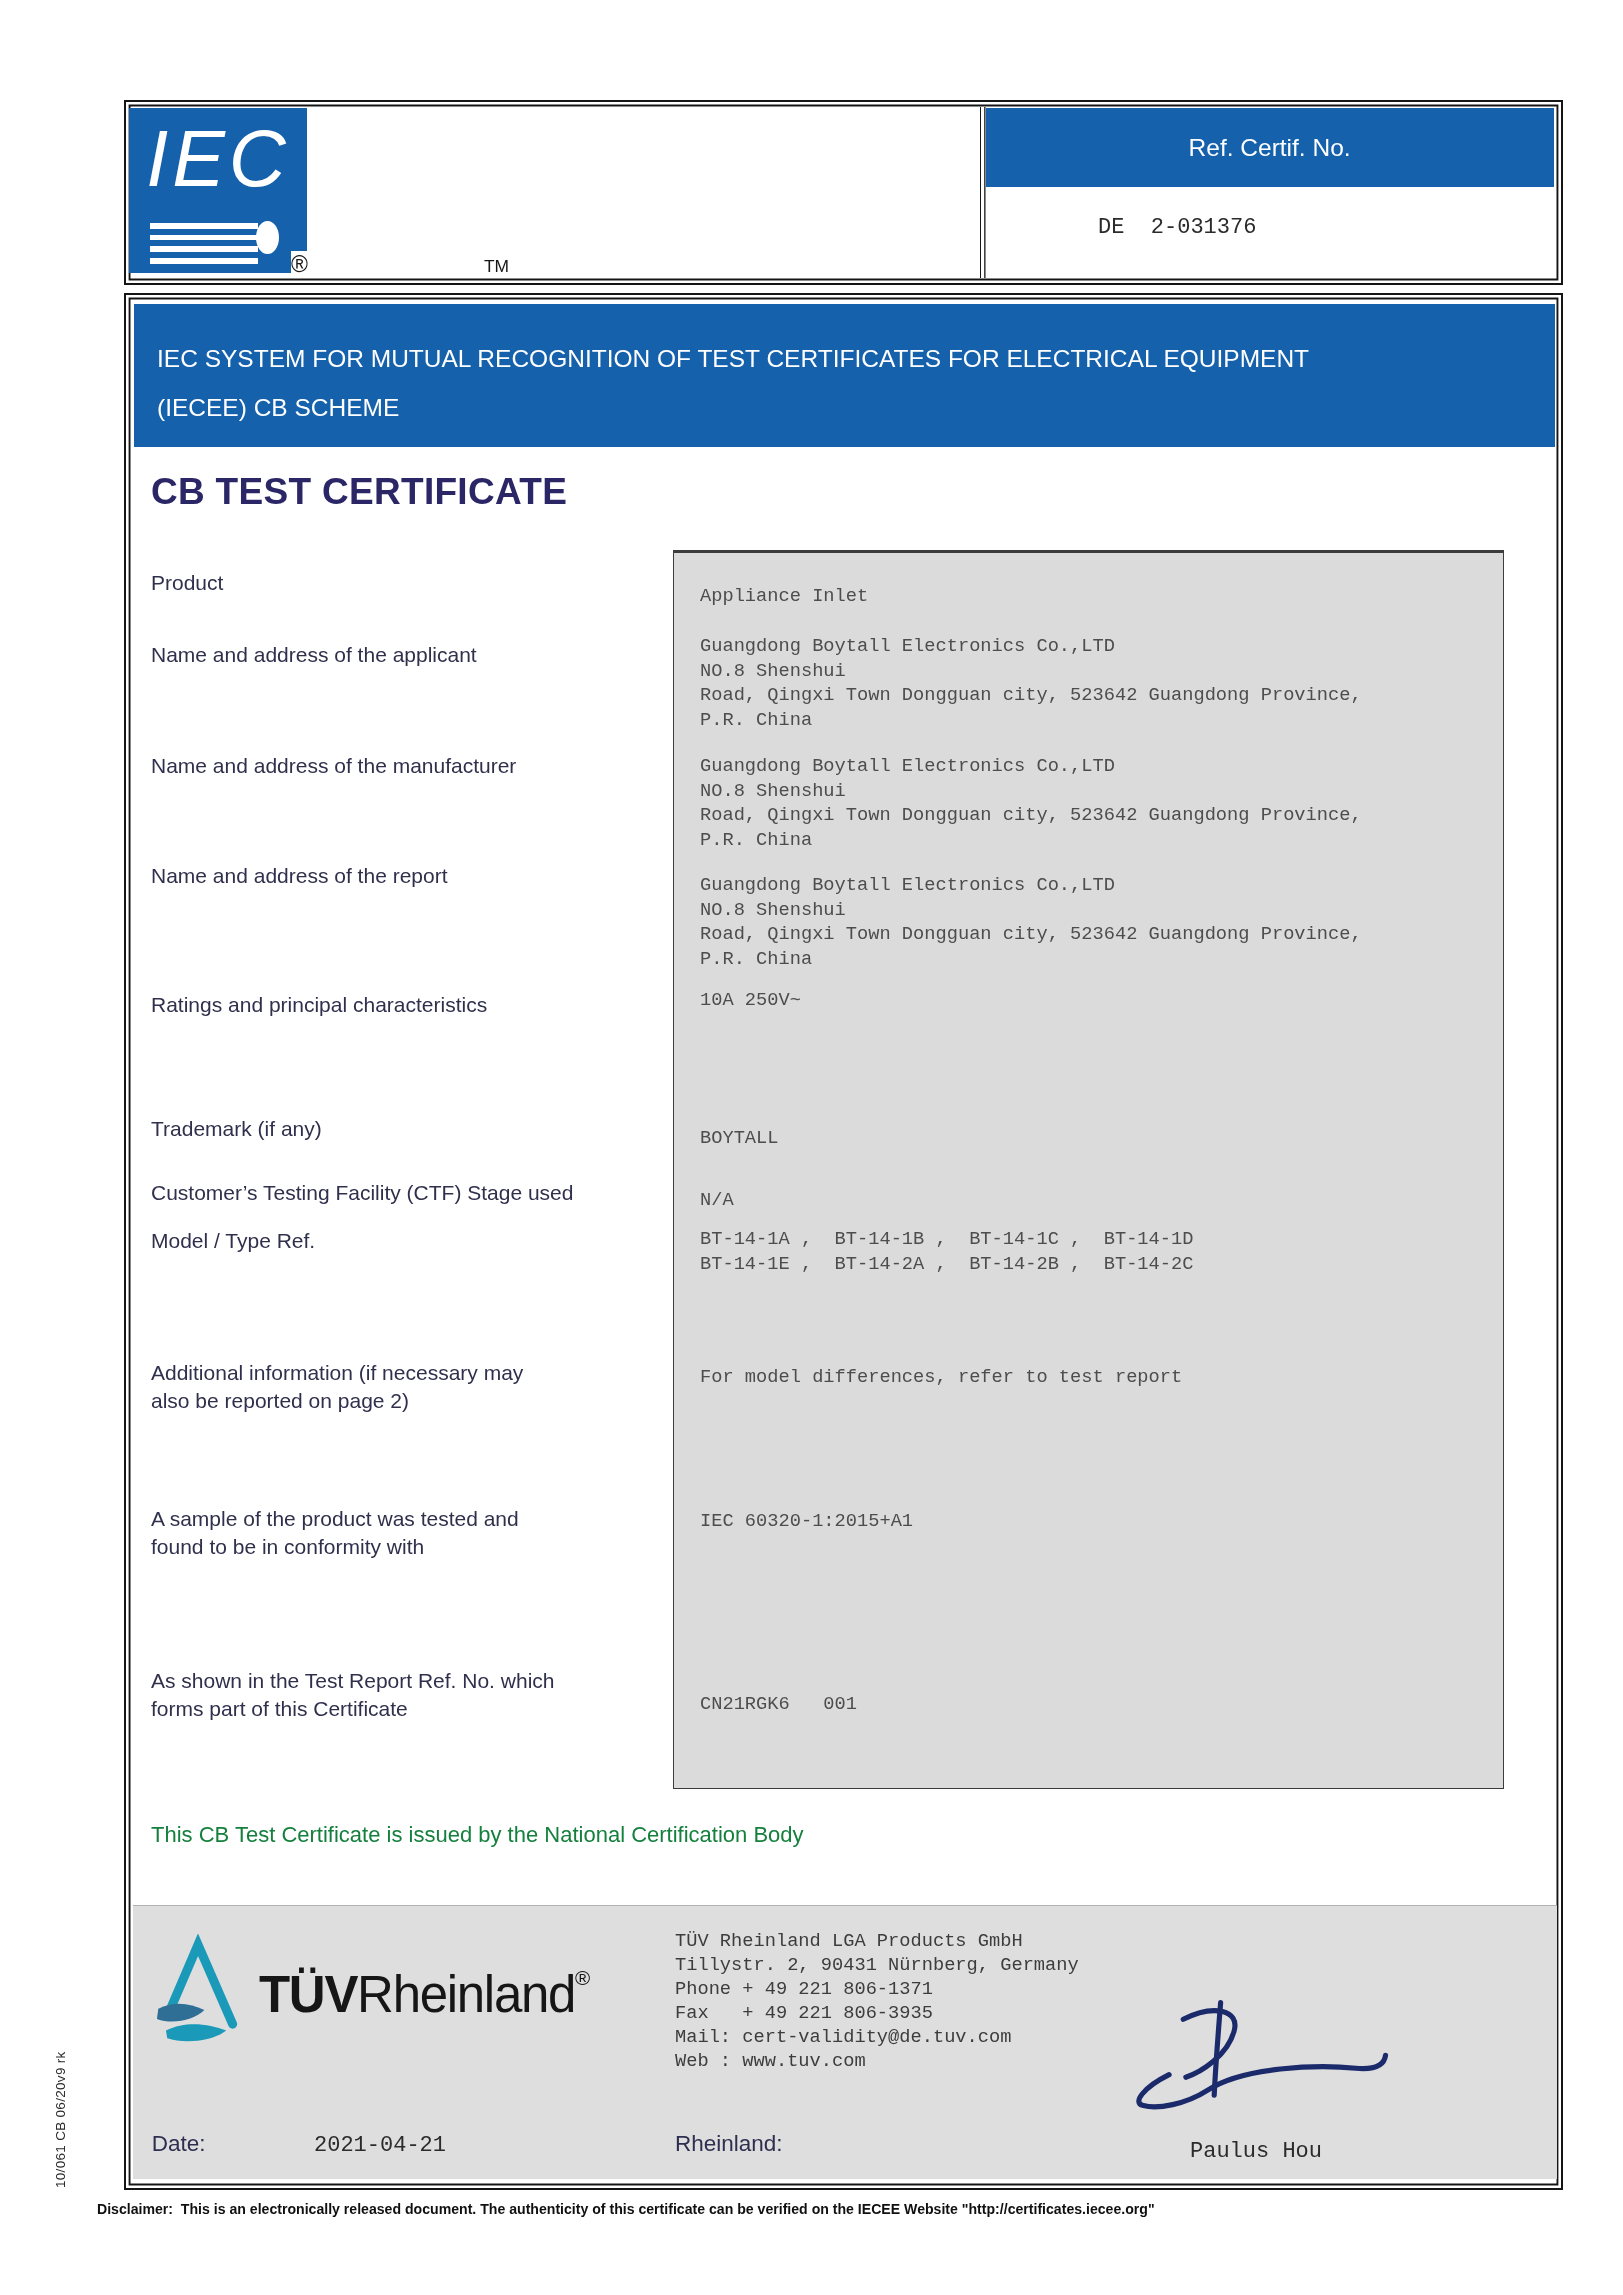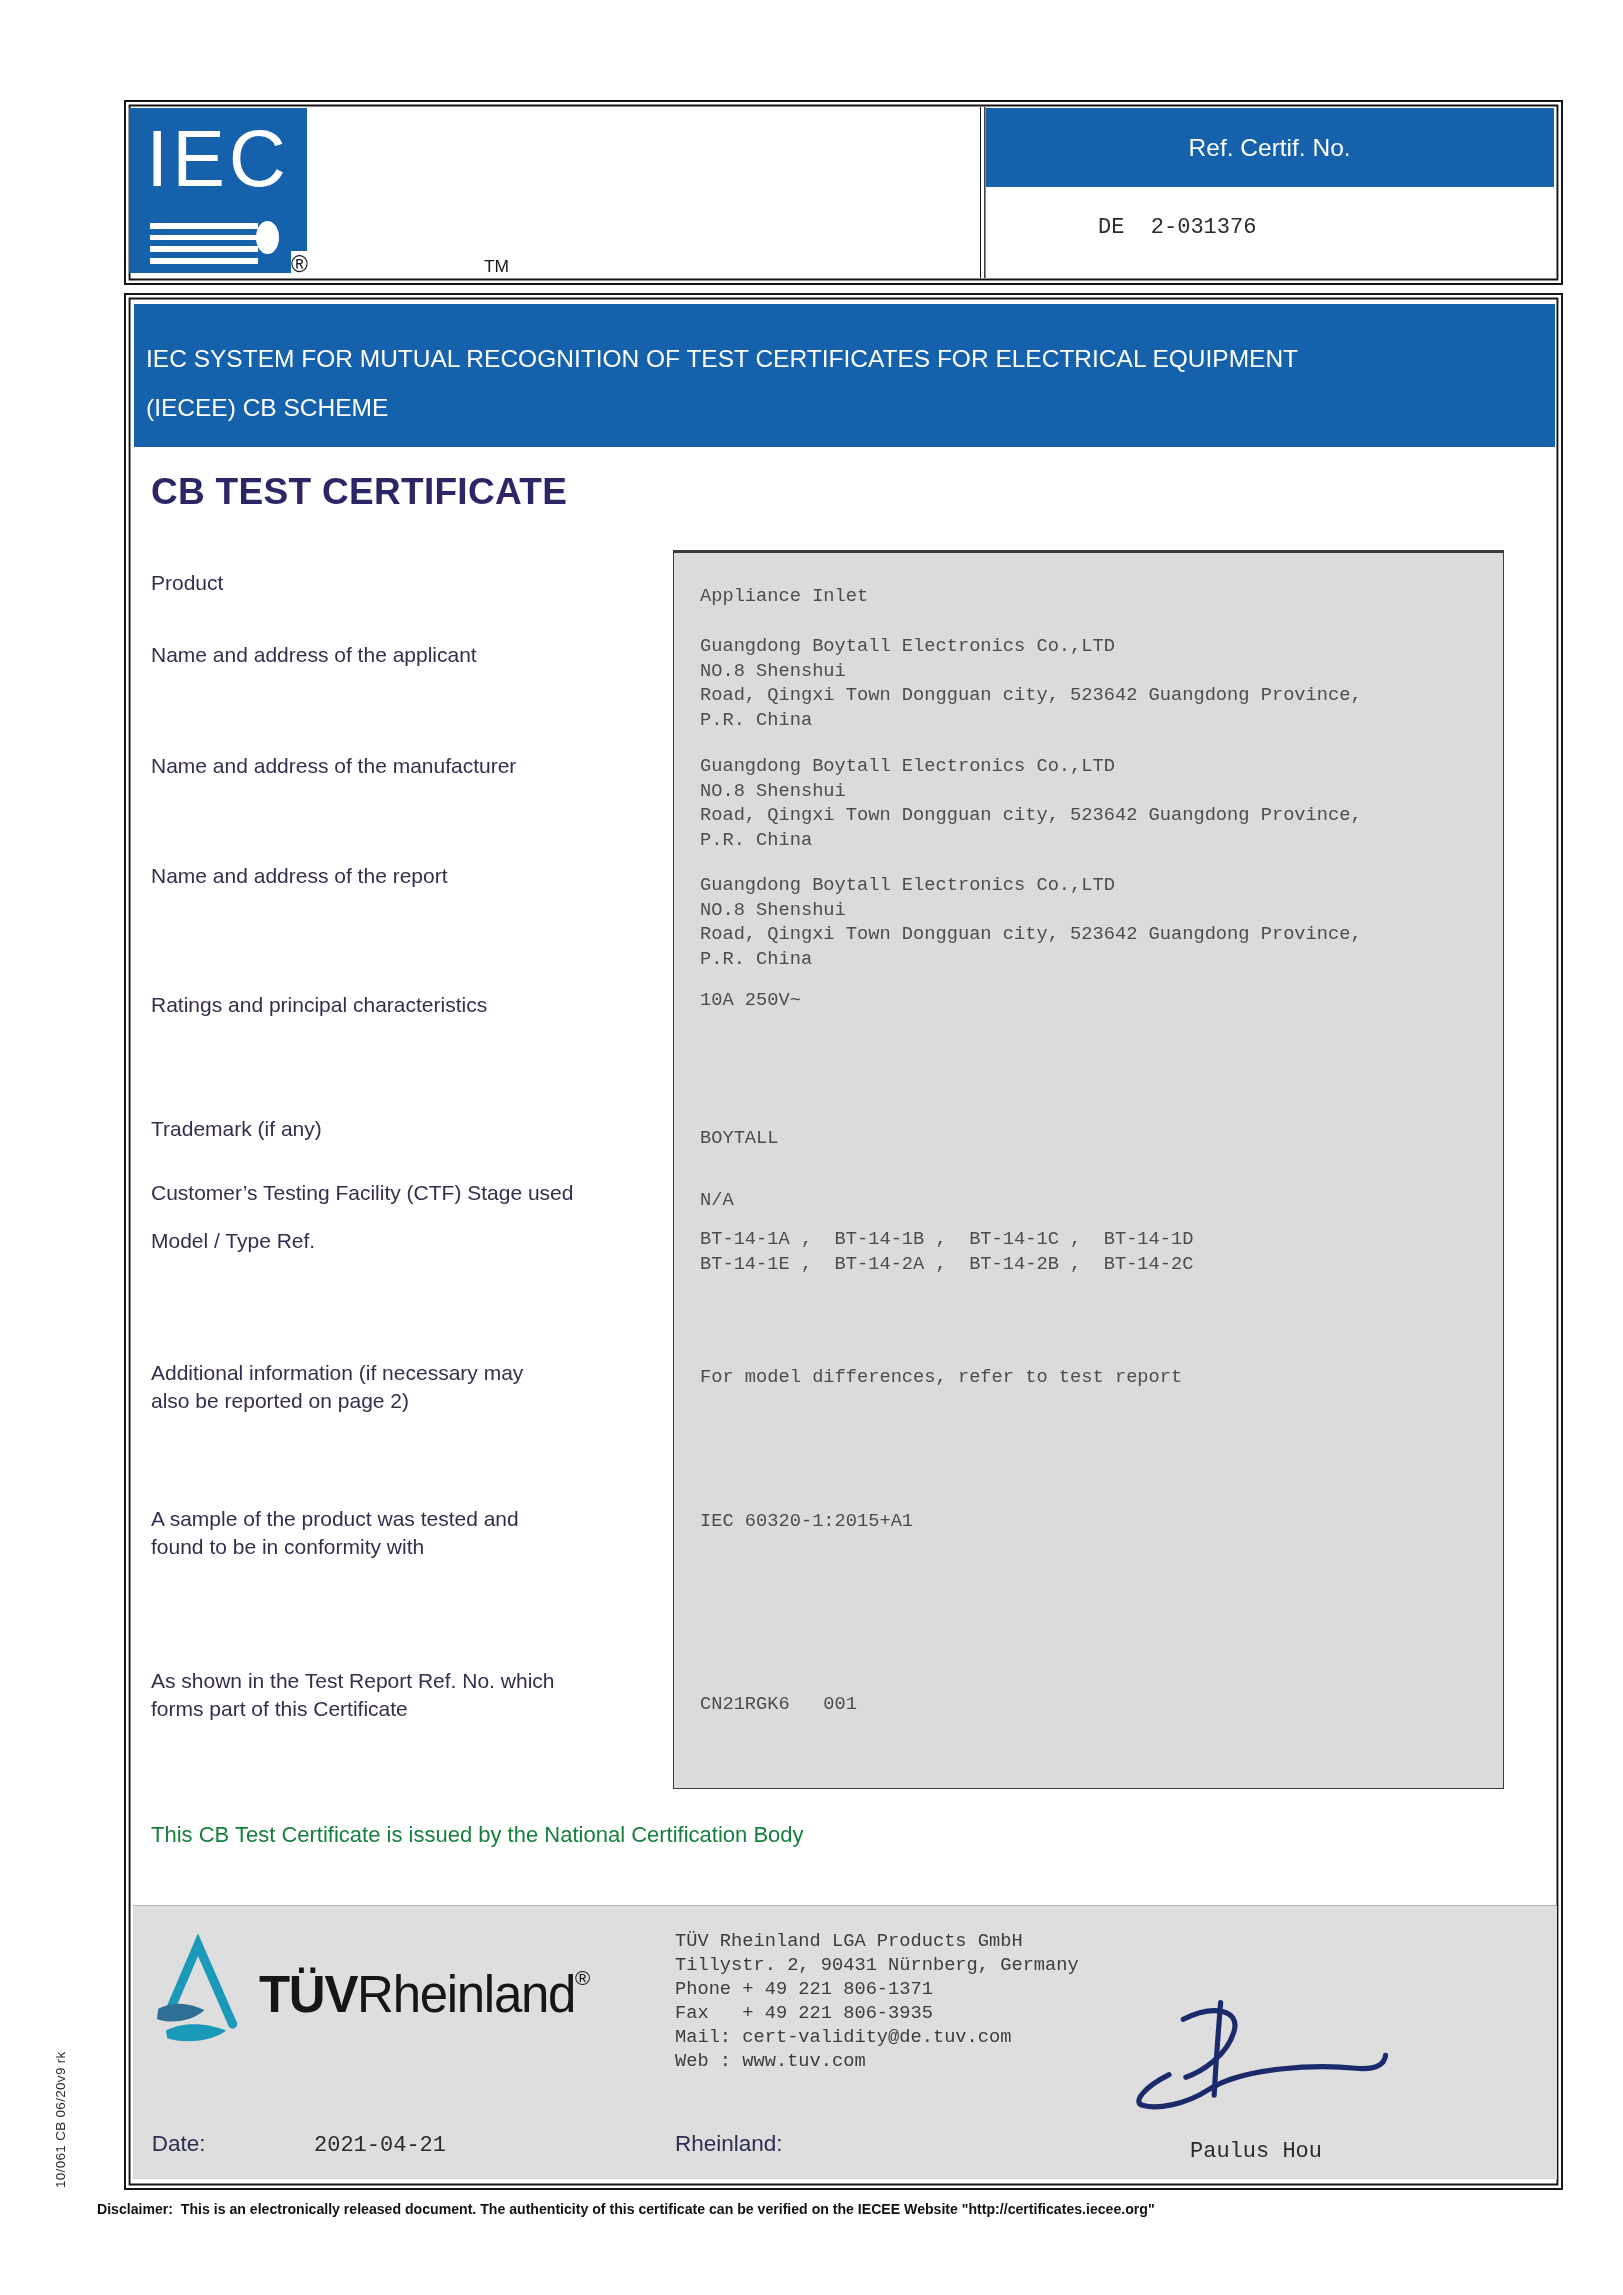--- a/index.html
+++ b/index.html
@@ -8,21 +8,21 @@
     position:relative; width:1623px; height:2295px; background:#ffffff;
     font-family:"Liberation Sans", sans-serif; overflow:hidden;
   }
   
   .dbox {
     position:absolute; background:#ffffff;
     border:2.6px solid #151515;
     box-shadow: inset 0 0 0 2.6px #ffffff, inset 0 0 0 4.5px #151515;
   }
   
-  .iec-logo { position:absolute; left:129px; top:108px; width:178px; height:165px; background:#1561ab; }
+  .iec-logo { position:absolute; left:129px; top:108px; width:178px; height:165px; background:#1561ab;font-style:italic; }
   .iec-text { position:absolute; left:0; right:0; top:5.1px; text-align:center; color:#ffffff;
     font-size:79px; font-weight:400; letter-spacing:3.9px; }
   .iec-bars { position:absolute; left:20.6px; top:115px; width:108px; }
   .iec-bars .bar { height:5.8px; background:#ffffff; margin-bottom:5.8px; }
   .iec-dot { position:absolute; left:127px; top:113px; width:23px; height:33px; background:#ffffff; border-radius:50%; }
   .reg-mark { position:absolute; left:291px; top:251px; font-size:23px; color:#161616; background:#fff; }
   .iecee-logo { position:absolute; left:322px; top:108px; width:159px; height:165px; background:#1561ab; overflow:hidden; }
   .iecee-glow { position:absolute; left:0; top:0; right:0; bottom:0;
     background: radial-gradient(circle at 58% 14%, rgba(255,255,255,0.95) 0%, rgba(255,255,255,0.0) 34%); }
   .iecee-text { position:absolute; left:0; right:0; top:40px; text-align:center; color:#ffffff;
@@ -32,21 +32,21 @@
   .tm-mark { position:absolute; left:484px; top:256px; font-size:17.4px; color:#161616; }
   .ref-box { position:absolute; left:980px; top:107px; width:575px; height:171px; background:#ffffff;
     border-left:1.9px solid #141414; box-shadow: inset 3.2px 0 0 #ffffff, inset 4.5px 0 0 #141414; }
   .ref-band { position:absolute; left:4.5px; right:1.3px; top:1.3px; height:79px; background:#1561ab;
     display:flex; align-items:center; justify-content:center; }
   .ref-band span { color:#ffffff; font-size:24.5px; }
   .ref-value { position:absolute; left:117px; top:108px; font-family:"Liberation Mono", monospace;
     font-size:22px; color:#2b2b2b; white-space:pre-wrap; }
   
   .banner { position:absolute; left:134px; top:304px; width:1421px; height:143px; background:#1561ab;
-    color:#ffffff; font-size:24.5px; line-height:49px; padding:30px 26px 0 12px; }
+    color:#ffffff; font-size:24.5px; line-height:49px; padding:30px 26px 0 23px; }
   .page-title { position:absolute; left:151px; top:471px; font-size:37px; font-weight:700;
     color:#2b2666; letter-spacing:0.3px; }
   .flabel { position:absolute; left:151px; width:515px; font-size:21px; line-height:28px;
     color:#30304d; white-space:pre-line; }
   .values-panel { position:absolute; left:673px; top:550px; width:831px; height:1239px;
     background:#dbdbdb; border:1.3px solid #3c3c3c; border-top-width:3.2px; }
   .fval { position:absolute; left:26px; font-family:"Liberation Mono", monospace; font-size:18.7px;
     line-height:24.5px; color:#4d4d4d; white-space:pre-wrap; }
   .issued { position:absolute; left:151px; top:1822px; font-size:22px; color:#15803d; }
   

